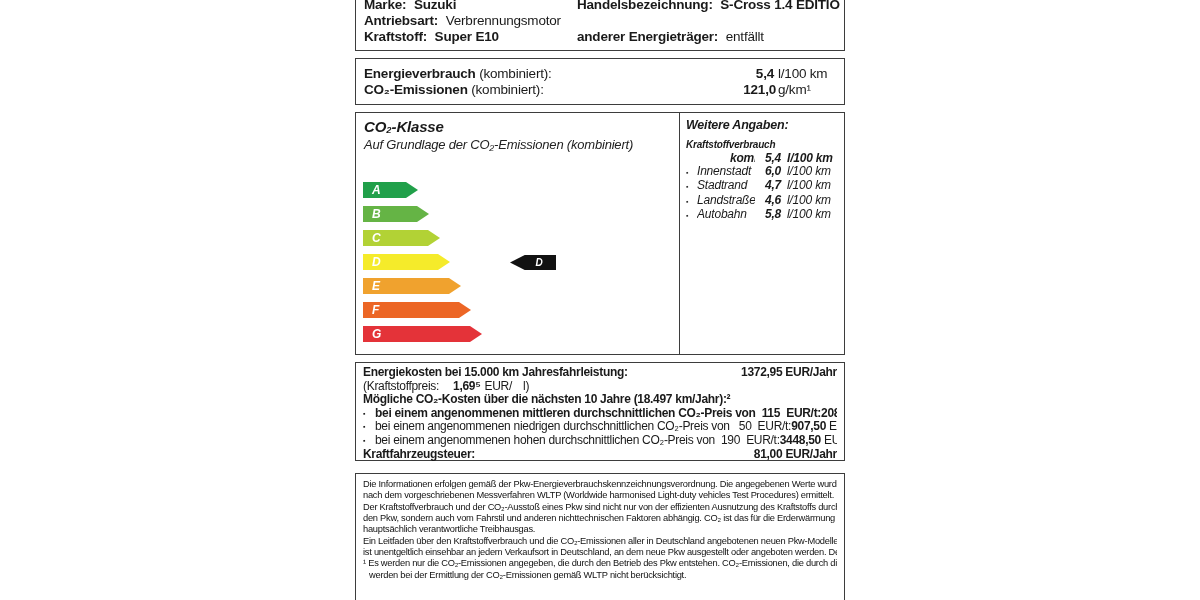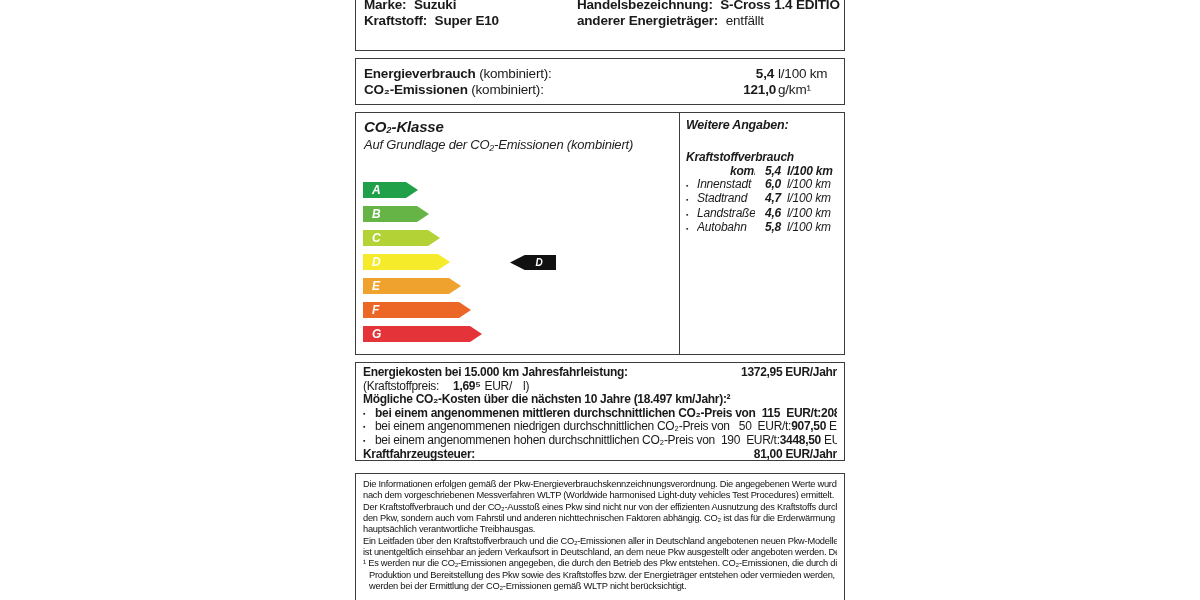--- a/index.html
+++ b/index.html
@@ -38,21 +38,21 @@
   .cls-3{top:141px;width:87px;}
   .cls-4{top:165px;width:98px;}
   .cls-5{top:189px;width:108px;}
   .cls-6{top:213px;width:119px;}
   #indicator{position:absolute;left:154px;top:142px;width:46px;height:15px;line-height:15px;
     clip-path:polygon(0 50%, 32% 0, 100% 0, 100% 100%, 32% 100%);
     color:#fff;font-weight:bold;font-size:10px;text-align:center;padding-left:12px;box-sizing:border-box;}
   #weitere-pane{position:absolute;left:323px;top:0;bottom:0;width:164px;
     border-left:1.5px solid #3d3d3d;padding:5px 6px;box-sizing:border-box;}
   #weitere-title{font-size:12.5px;font-weight:bold;line-height:15px;}
-  #kv-title{font-size:12px;font-weight:bold;line-height:13.5px;margin-top:18px;}
+  #kv-title{font-size:10px;font-weight:bold;line-height:13.5px;margin-top:5px;}
   .wrow{display:flex;font-size:12px;line-height:13.4px;align-items:baseline;}
   .wrow .bullet{width:11px;font-size:7px;color:#333;flex:none;}
   .wrow .wlabel{flex:1;white-space:nowrap;overflow:hidden;}
   .wrow .wval{width:26px;text-align:right;font-weight:bold;flex:none;}
   .wrow .wunit{width:50px;margin-left:6px;flex:none;}
   .wrow.bold .wlabel,.wrow.bold .wunit{font-weight:bold;}
 
   
   #kosten-box{left:355px;top:362px;width:490px;height:99px;padding:3px 7px;letter-spacing:-0.3px;}
   .krow{display:flex;height:13.6px;line-height:13.6px;font-size:12px;align-items:flex-end;white-space:pre;overflow:hidden;}
@@ -76,20 +76,24 @@
 <div class="box" id="vehicle-box">
   <div class="vrow">
     <span class="lbl">Marke:</span>
     <span class="val-bold" style="margin-left:4px;">Suzuki</span>
     <span class="col2">
       <span class="lbl">Handelsbezeichnung:</span>
       <span class="val-bold" style="margin-left:4px;">S-Cross 1.4 EDITIO</span>
     </span>
   </div>
   <div class="vrow">
+    <span class="lbl">Antriebsart:</span>
+    <span style="margin-left:4px;">Verbrennungsmotor</span>
+  </div>
+  <div class="vrow">
     <span class="lbl">Kraftstoff:</span>
     <span class="val-bold" style="margin-left:4px;">Super E10</span>
     <span class="col2">
       <span class="lbl">anderer Energieträger:</span>
       <span style="margin-left:4px;">entfällt</span>
     </span>
   </div>
 </div>
 
 <div class="box" id="verbrauch-box">
@@ -203,15 +207,14 @@
 
 <div class="box" id="fineprint-box">
   <div class="fline">Die Informationen erfolgen gemäß der Pkw-Energieverbrauchskennzeichnungsverordnung. Die angegebenen Werte wurden</div>
   <div class="fline">nach dem vorgeschriebenen Messverfahren WLTP (Worldwide harmonised Light-duty vehicles Test Procedures) ermittelt.</div>
   <div class="fline">Der Kraftstoffverbrauch und der CO₂-Ausstoß eines Pkw sind nicht nur von der effizienten Ausnutzung des Kraftstoffs durch</div>
   <div class="fline">den Pkw, sondern auch vom Fahrstil und anderen nichttechnischen Faktoren abhängig. CO₂ ist das für die Erderwärmung</div>
   <div class="fline">hauptsächlich verantwortliche Treibhausgas.</div>
   <div class="fline">Ein Leitfaden über den Kraftstoffverbrauch und die CO₂-Emissionen aller in Deutschland angebotenen neuen Pkw-Modelle</div>
   <div class="fline">ist unentgeltlich einsehbar an jedem Verkaufsort in Deutschland, an dem neue Pkw ausgestellt oder angeboten werden. Der</div>
   <div class="fline">¹ Es werden nur die CO₂-Emissionen angegeben, die durch den Betrieb des Pkw entstehen. CO₂-Emissionen, die durch die</div>
-  <div class="fline indent">Produktion und Bereitstellung des Pkw sowie des Kraftstoffes bzw. der Energieträger entstehen oder vermieden werden,</div>
   <div class="fline indent">werden bei der Ermittlung der CO₂-Emissionen gemäß WLTP nicht berücksichtigt.</div>
 </div>
 
 </body></html>

